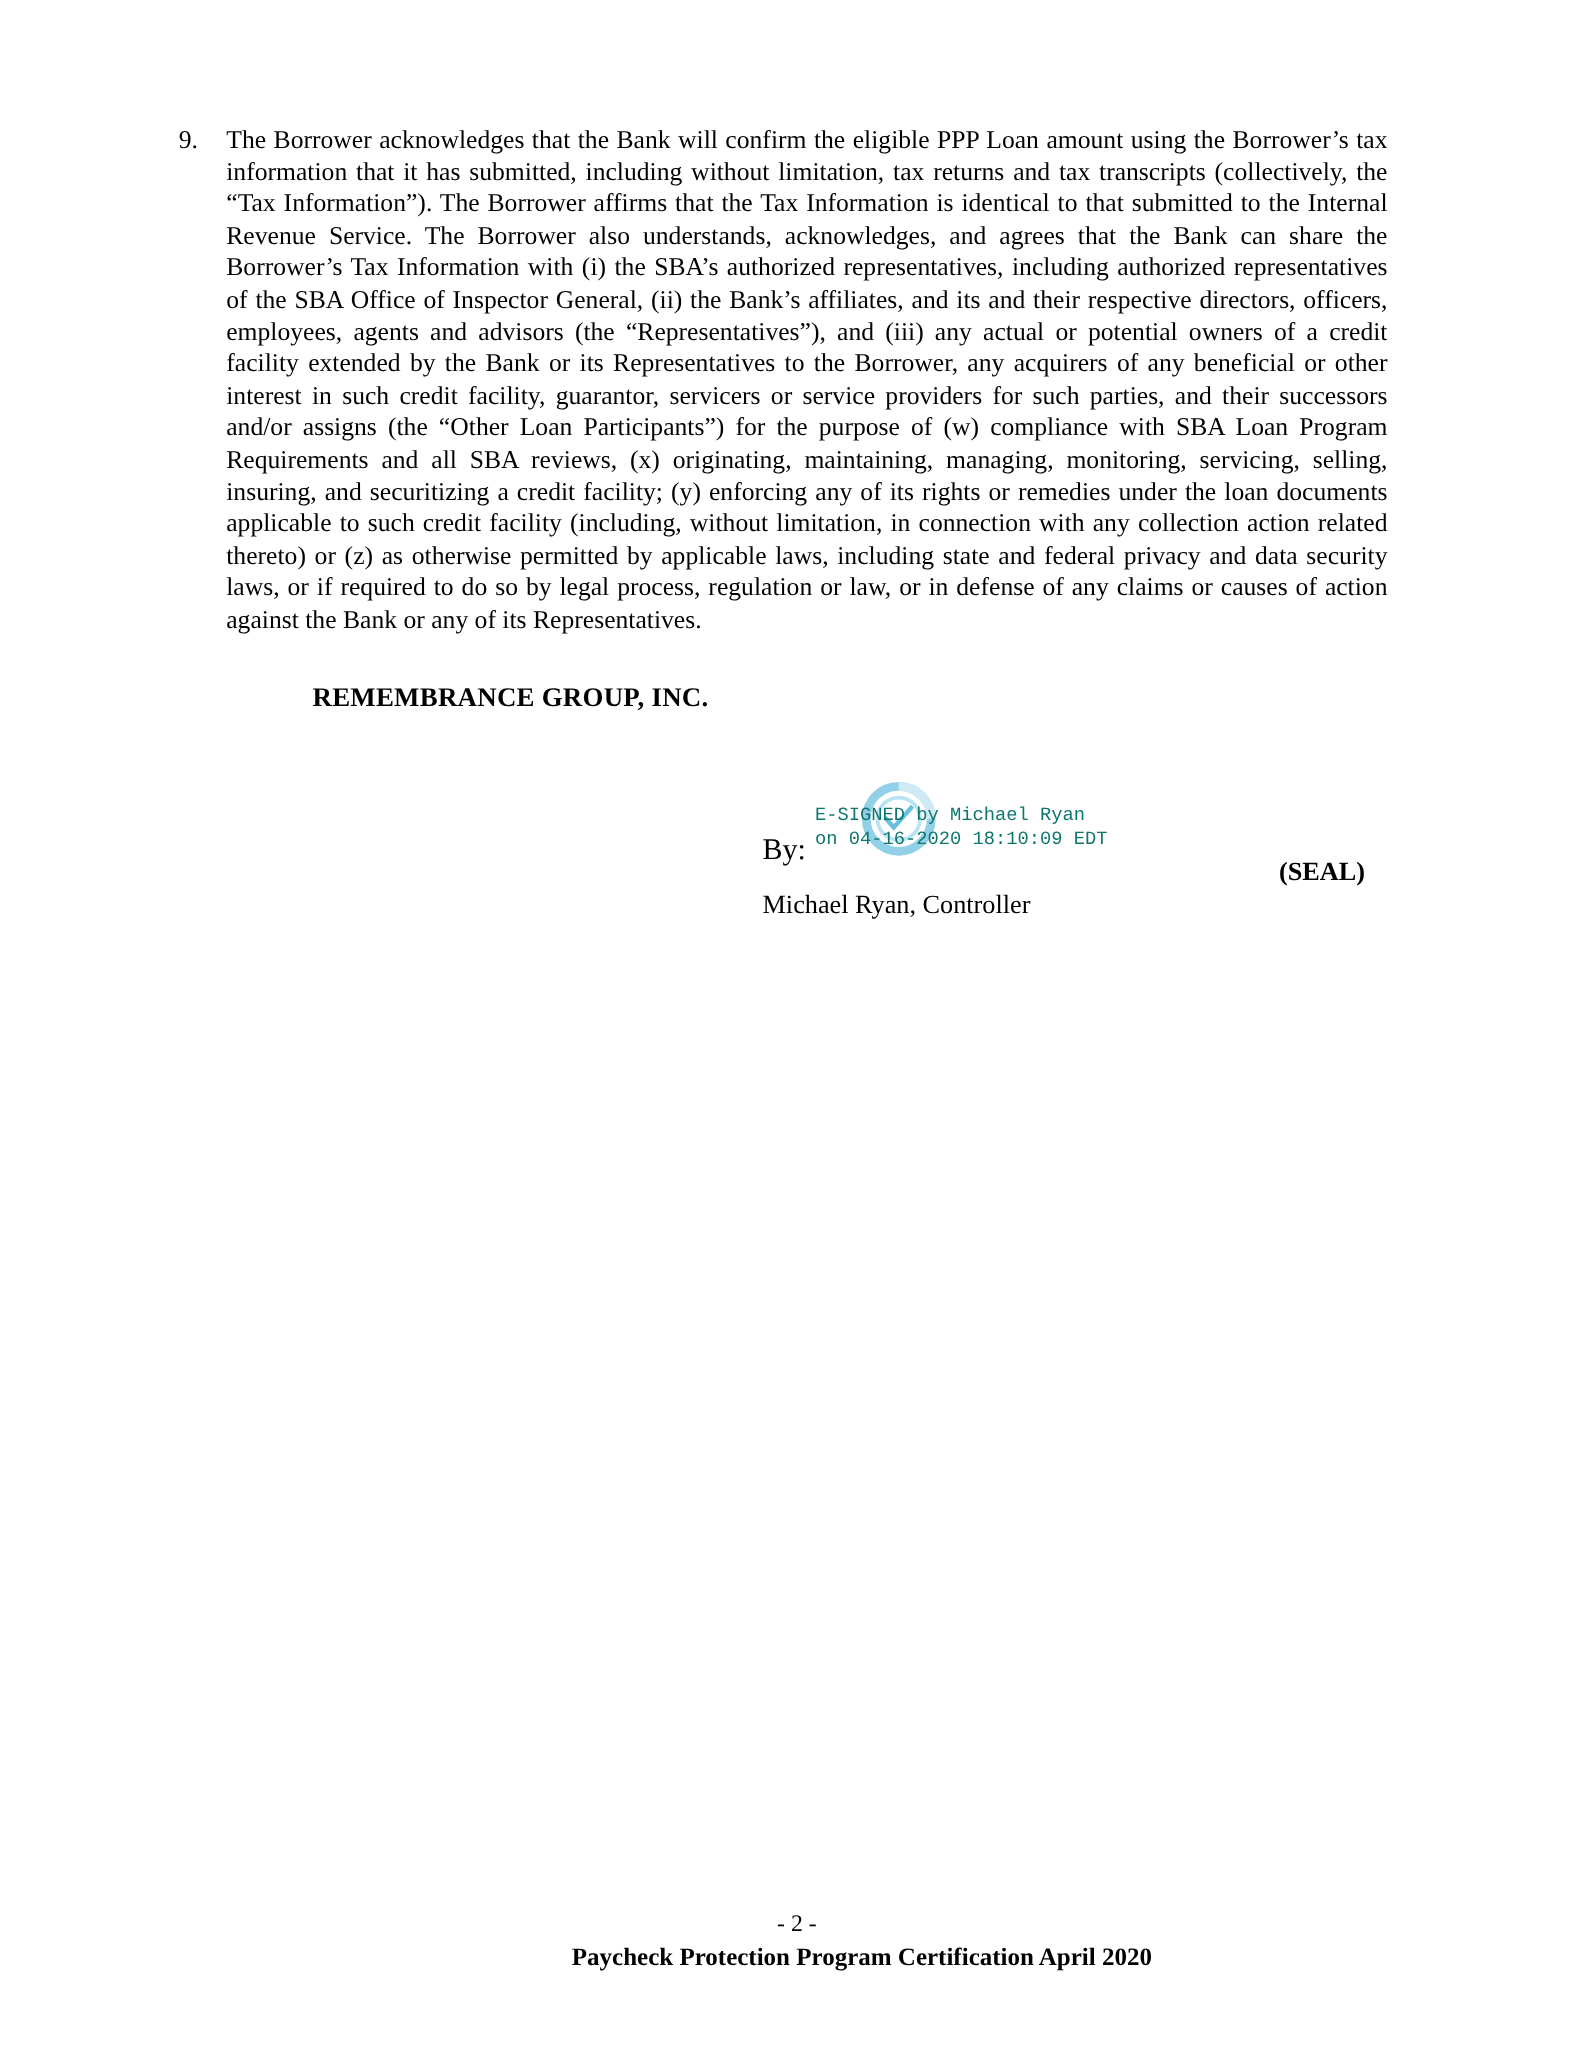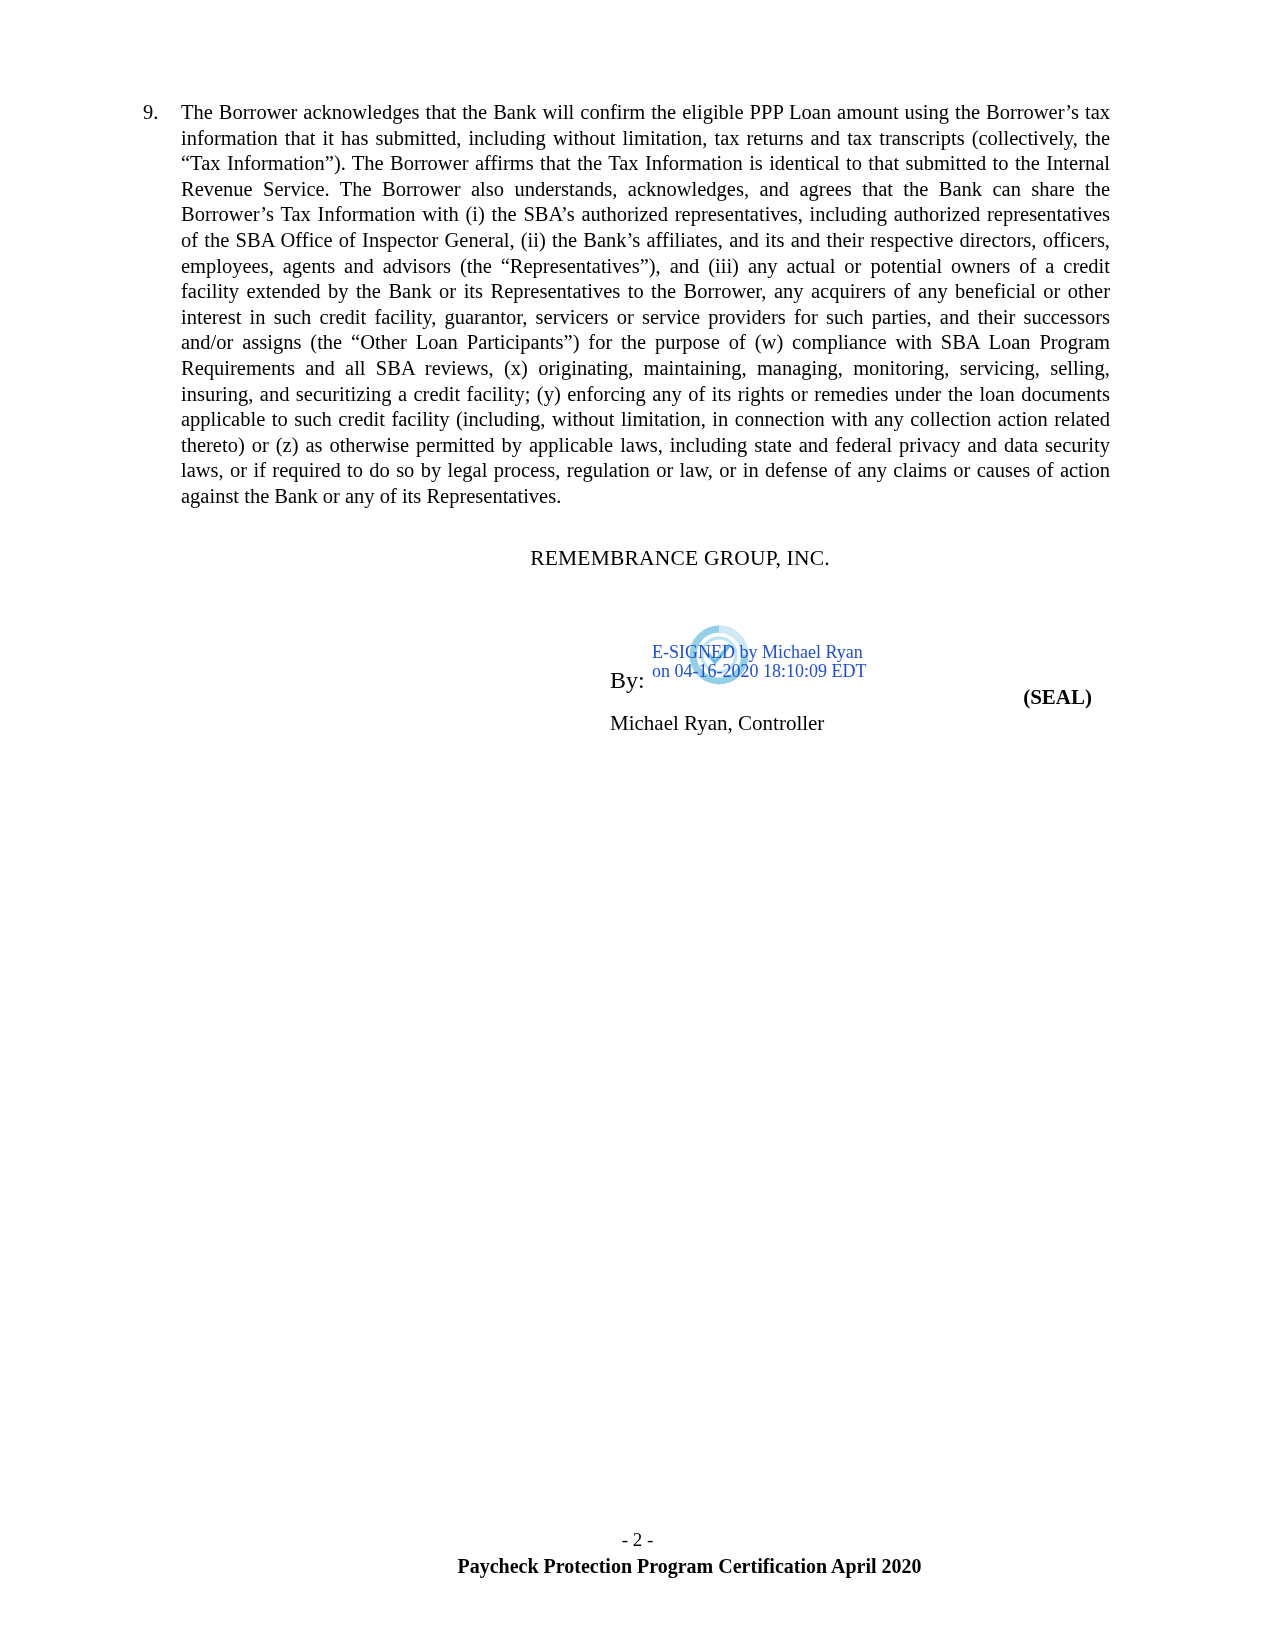--- a/index.html
+++ b/index.html
@@ -40,46 +40,45 @@
     line-height: 25.6px;
     text-align: justify;
     text-justify: inter-word;
     hyphens: none;
   }
   .clause-body b {
     font-weight: normal;
   }
   .company-name {
     margin-top: 36px;
-    text-align: center;
     font-size: 21.5px;
-    font-weight: normal;
+    font-weight: bold;
     letter-spacing: 0.2px;
     padding-left: 110px;
   }
   .sig-block {
     position: relative;
     margin-top: 62px;
     padding-left: 470px;
     height: 120px;
   }
   .by-label {
     position: absolute;
     left: 470px;
     top: 34px;
     font-size: 24px;
   }
   .esign {
     position: absolute;
     left: 512px;
     top: 10px;
-    font-family: Liberation Serif, serif;
-    font-size: 18px;
+    font-family: Liberation Mono, monospace;
+    font-size: 15px;
     line-height: 19px;
-    color: #1d4ed8;
+    color: #0f766e;
     white-space: pre-line;
     z-index: 3;
   }
   .seal-graphic {
     position: absolute;
     left: 545px;
     top: -12px;
     width: 68px;
     height: 68px;
     z-index: 1;

